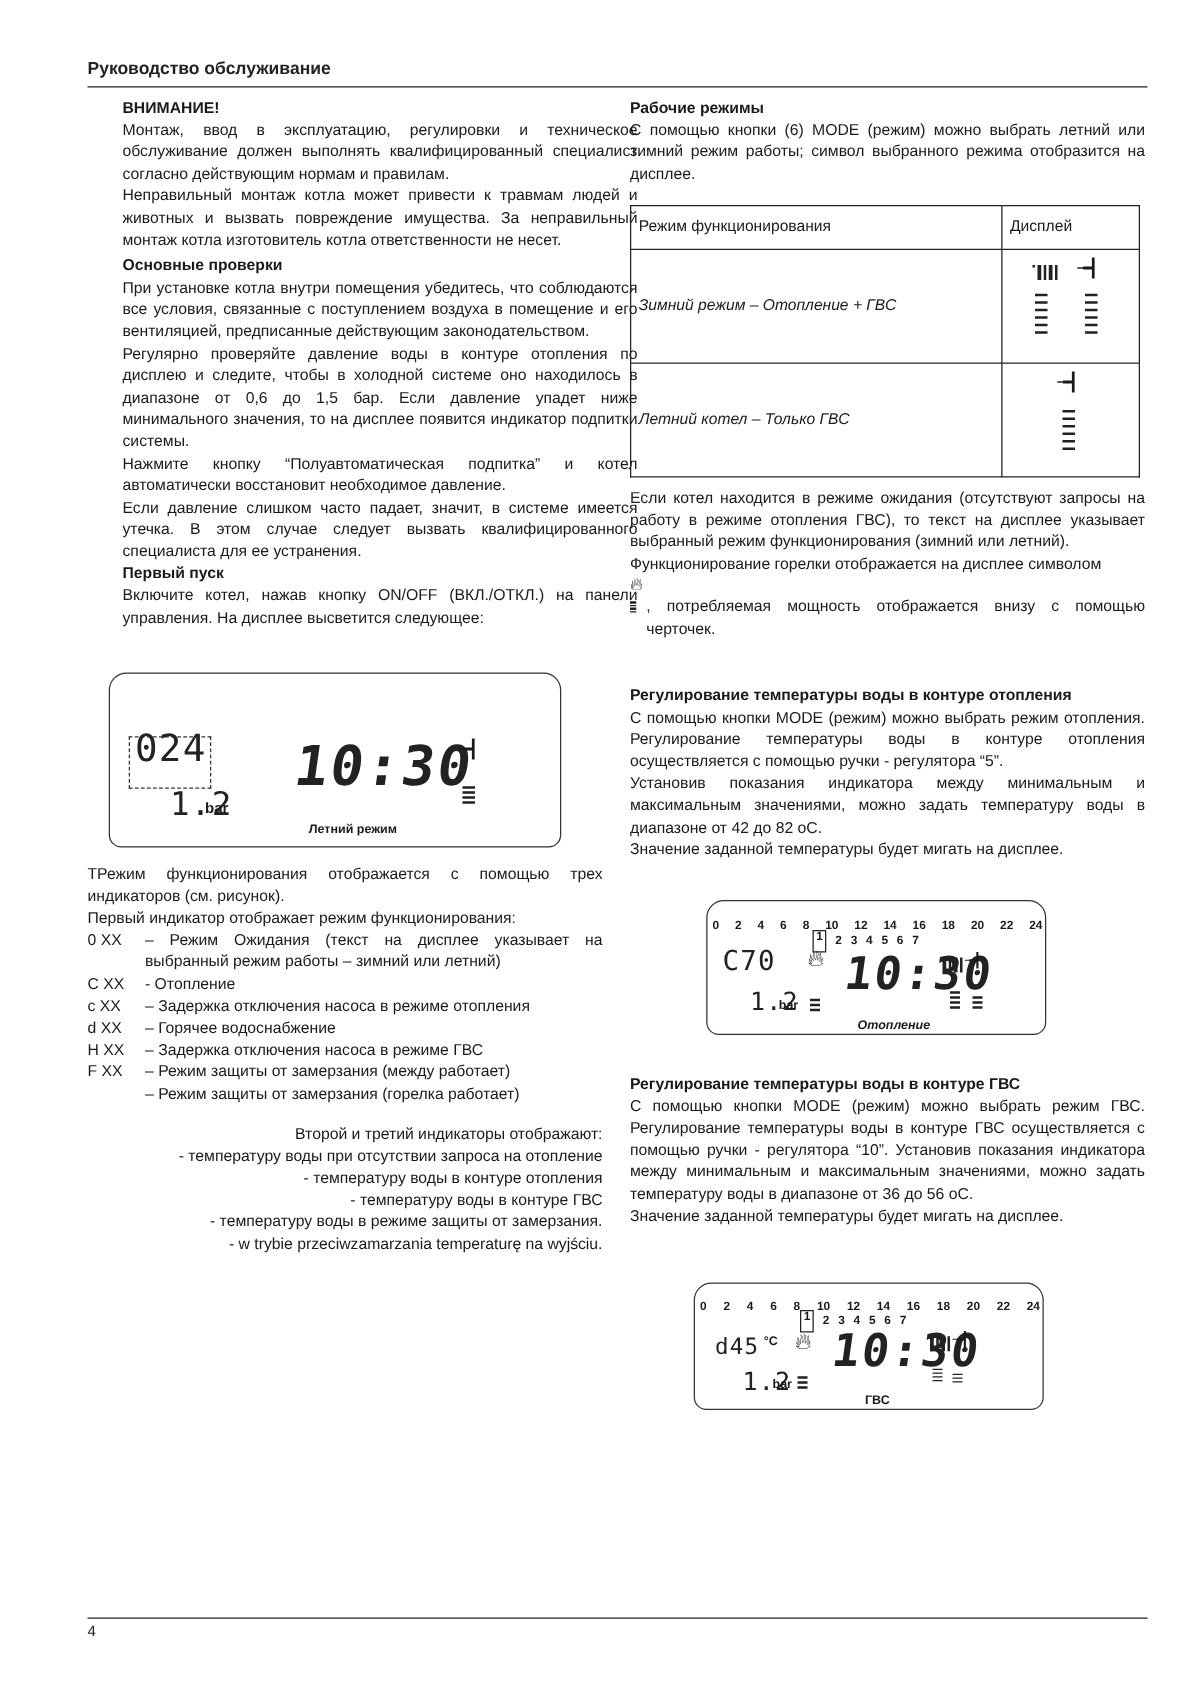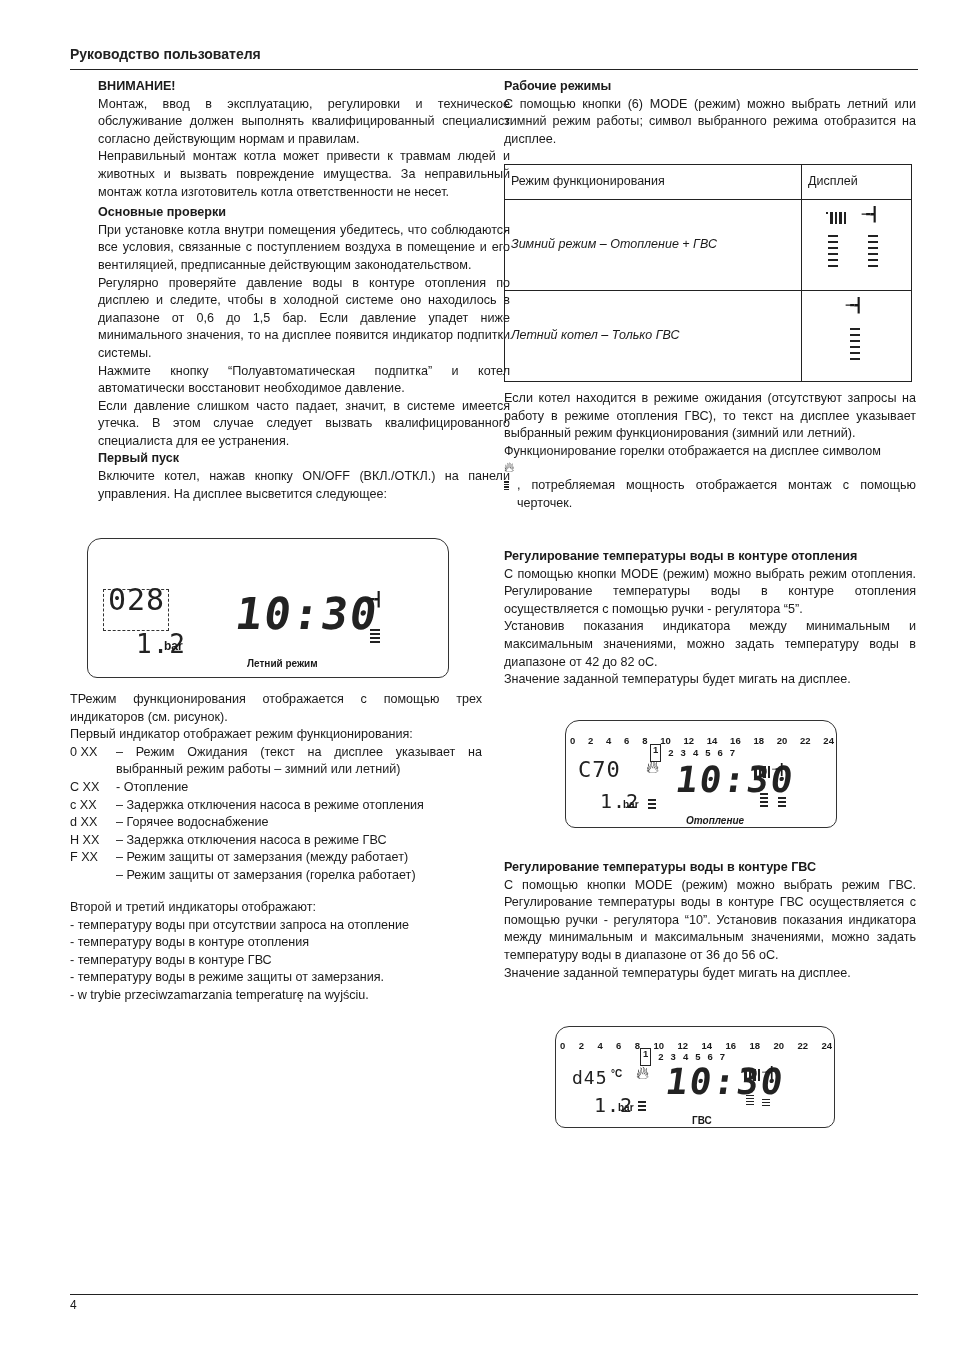--- a/index.html
+++ b/index.html
@@ -11,21 +11,21 @@
   .page-num { position: absolute; left: 70px; top: 1297px; font-size: 12px; }
   .col { position: absolute; }
   .col-left { left: 70px; top: 78px; width: 412px; margin-left: 28px; }
   .col-right { left: 504px; top: 78px; width: 412px; }
   p { text-align: justify; }
   .h { font-weight: bold; }
   .tight p { margin: 0; }
   .list-row { display: flex; }
   .list-row .code { width: 46px; flex: none; }
   .list-row .desc { flex: 1; text-align: justify; }
-  .bullets p { text-align: left; }
+  .bullets p { text-align: right; }
 
   
   .lcd { position: absolute; border: 1.6px solid #333; border-radius: 14px 14px 10px 10px; background: #fff; }
   .seg { font-family: "DejaVu Sans Mono", monospace; color: #222; position: absolute; letter-spacing: 1px; }
   .seg-big { font-size: 44px; font-weight: bold; transform: skewX(-8deg); letter-spacing: 2px; }
   .bar-label { position: absolute; font-weight: bold; font-size: 12px; }
   .lcd-caption { position: absolute; font-weight: bold; font-size: 10px; font-style: italic; }
   .dash-box { position: absolute; border: 1.6px dashed #333; }
   .levels { position: absolute; display: flex; flex-direction: column; gap: 2px; }
   .levels span { display: block; height: 2px; background: #222; width: 10px; }
@@ -40,39 +40,39 @@
   table.modes { position: absolute; left: 504px; top: 164px; width: 408px; border-collapse: collapse; }
   table.modes td, table.modes th { border: 1.2px solid #222; font-weight: normal; text-align: left; padding: 0 6px; font-size: 12.5px; }
   table.modes th { height: 35px; }
   table.modes td.mode { font-style: italic; height: 91px; }
   table.modes td.disp { width: 110px; position: relative; }
 </style>
 </head>
 <body>
 
 <div class="header">
-  <span class="header-title">Руководство пользователя</span>
+  <span class="header-title">Руководство обслуживание</span>
 </div>
 
 <div class="col col-left tight">
   <p class="h">ВНИМАНИЕ!</p>
   <p>Монтаж, ввод в эксплуатацию, регулировки и техническое обслуживание должен выполнять квалифицированный специалист согласно действующим нормам и правилам.</p>
   <p>Неправильный монтаж котла может привести к травмам людей и животных и вызвать повреждение имущества. За неправильный монтаж котла изготовитель котла ответственности не несет.</p>
   <p class="h" style="margin-top:3px">Основные проверки</p>
   <p>При установке котла внутри помещения убедитесь, что соблюдаются все условия, связанные с поступлением воздуха в помещение и его вентиляцией, предписанные действующим законодательством.</p>
   <p>Регулярно проверяйте давление воды в контуре отопления по дисплею и следите, чтобы в холодной системе оно находилось в диапазоне от 0,6 до 1,5 бар. Если давление упадет ниже минимального значения, то на дисплее появится индикатор подпитки системы.</p>
   <p>Нажмите кнопку “Полуавтоматическая подпитка” и котел автоматически восстановит необходимое давление.</p>
   <p>Если давление слишком часто падает, значит, в системе имеется утечка. В этом случае следует вызвать квалифицированного специалиста для ее устранения.</p>
   <p class="h">Первый пуск</p>
   <p>Включите котел, нажав кнопку ON/OFF (ВКЛ./ОТКЛ.) на панели управления. На дисплее высветится следующее:</p>
 </div>
 
 <div class="lcd" style="left:87px; top:538px; width:362px; height:140px;">
   <div class="dash-box" style="left:15px; top:50px; width:66px; height:42px;"></div>
-  <div class="seg" style="left:20px; top:52px; font-size:30px;">028</div>
+  <div class="seg" style="left:20px; top:52px; font-size:30px;">024</div>
   <div class="seg" style="left:48px; top:97px; font-size:26px;">1.2</div>
   <div class="bar-label" style="left:76px; top:99px;">bar</div>
   <div class="seg seg-big" style="left:148px; top:66px;">10:30</div>
   <div class="lcd-caption" style="left:159px; top:116px; font-style:normal;">Летний режим</div>
   <div class="tap" style="left:278px; top:52px;">╼┫</div>
   <div class="levels" style="left:282px; top:90px;">
       <span></span>
       <span></span>
       <span></span>
       <span></span>
@@ -184,21 +184,21 @@
   <div style="height:17px; position:relative;">
       <span style="position:absolute; left:0; top:-1px; font-size:14px;">🔥︎</span>
     </div>
   <div style="display:flex;">
     <div class="levels" style="position:relative; margin-right:8px; margin-top:4px; gap:1px;">
         <span style="width:5px;height:1.5px"></span>
         <span style="width:5px;height:1.5px"></span>
         <span style="width:5px;height:1.5px"></span>
         <span style="width:5px;height:1.5px"></span>
       </div>
-    <p>, потребляемая мощность отображается монтаж с помощью черточек.</p>
+    <p>, потребляемая мощность отображается внизу с помощью черточек.</p>
   </div>
 </div>
 
 <div class="col tight" style="left:504px; top:548px; width:412px;">
   <p class="h">Регулирование температуры воды в контуре отопления</p>
   <p>С помощью кнопки MODE (режим) можно выбрать режим отопления. Регулирование температуры воды в контуре отопления осуществляется с помощью ручки - регулятора “5”.</p>
   <p>Установив показания индикатора между минимальным и максимальным значениями, можно задать температуру воды в диапазоне от 42 до 82 оС.</p>
   <p>Значение заданной температуры будет мигать на дисплее.</p>
 </div>
 

